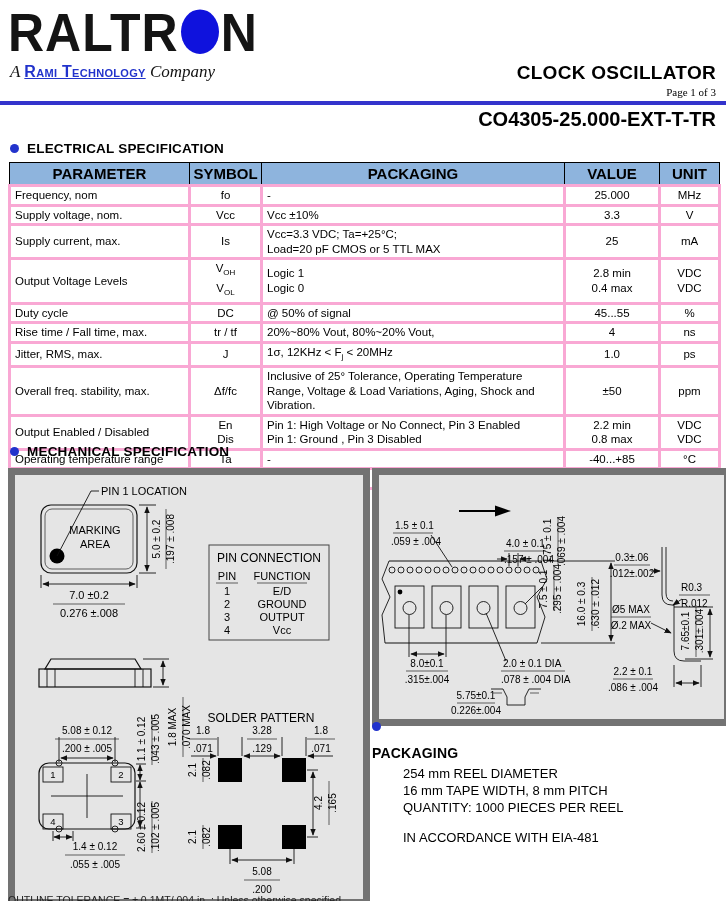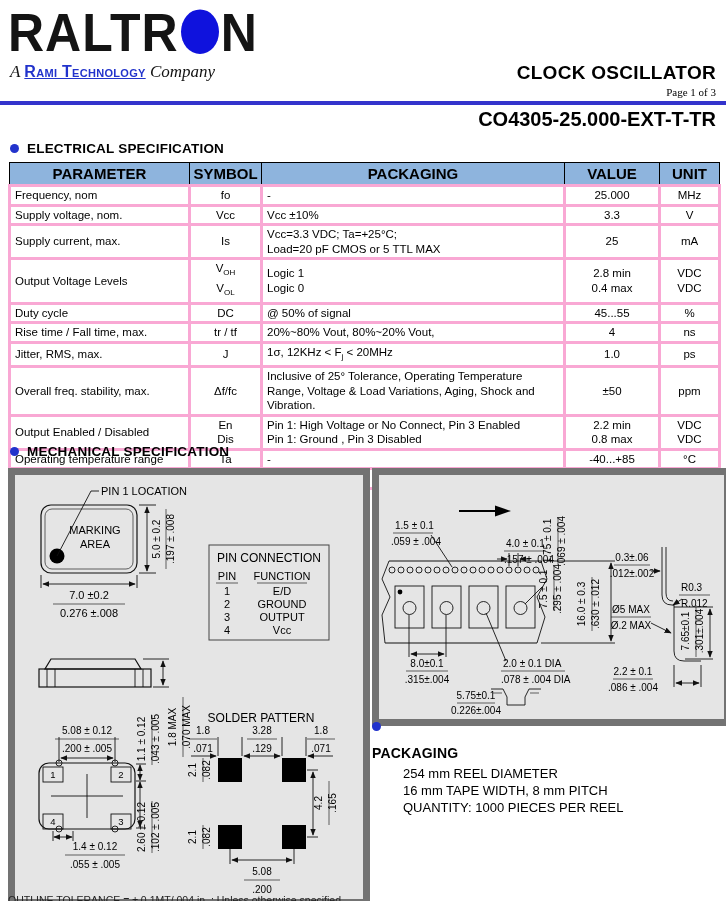--- a/index.html
+++ b/index.html
@@ -543,17 +543,18 @@
   <div class="packaging">
     <div class="pack-head">
       <span class="bullet"></span>
       <span class="sh-text">PACKAGING</span>
     </div>
     <div class="pack-lines">
       <div>254 mm REEL DIAMETER</div>
       <div>16 mm TAPE WIDTH, 8 mm PITCH</div>
       <div>QUANTITY: 1000 PIECES PER REEL</div>
     </div>
+    <div class="pack-compliance">IN ACCORDANCE WITH EIA-481</div>
   </div>
 
   <div class="footnote">OUTLINE TOLERANCE = ± 0.1MT/.004 in. ; Unless otherwise specified</div>
 
 </div>
 
 </body></html>

